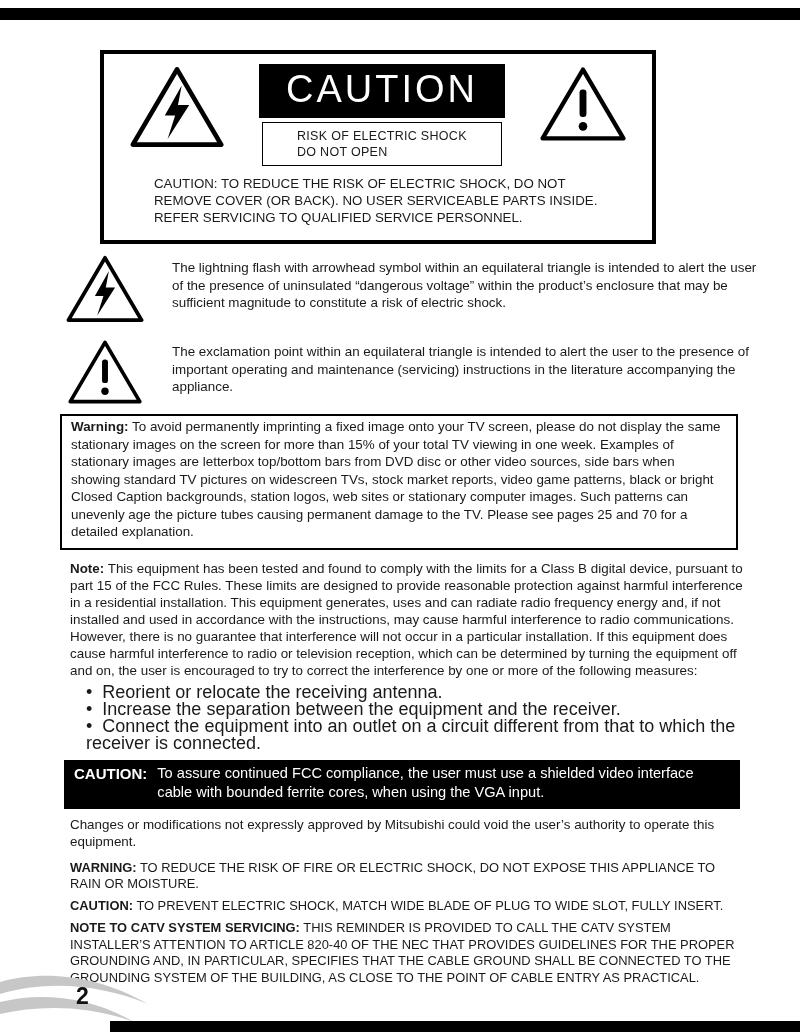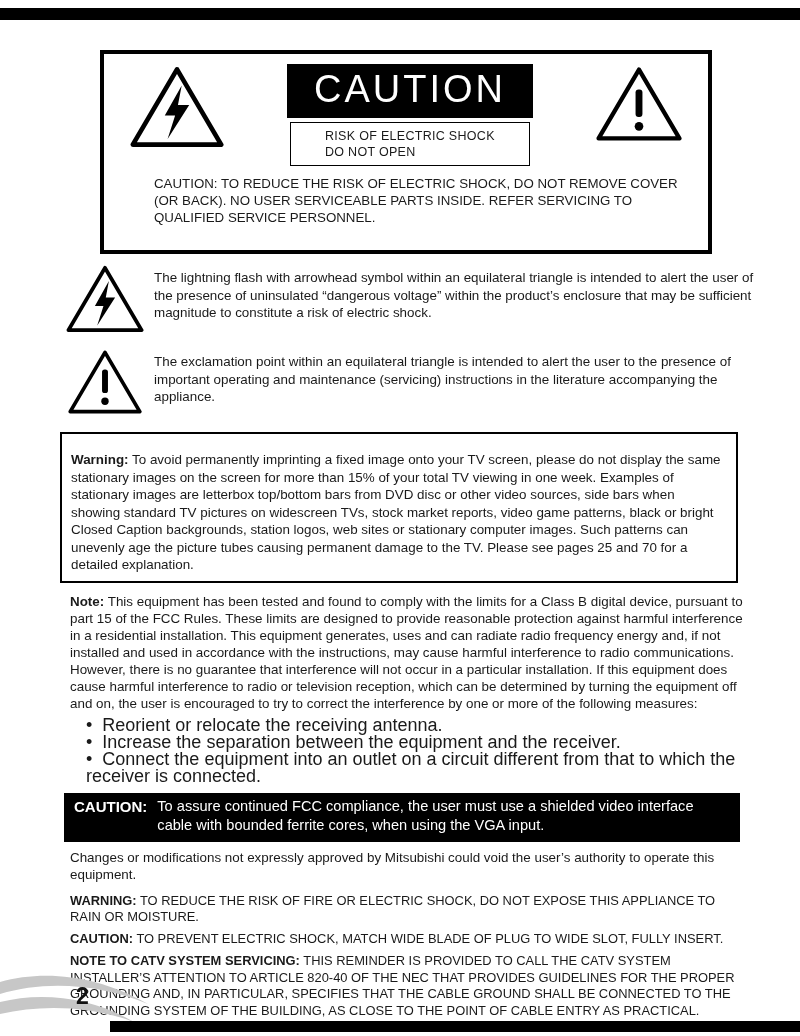--- a/index.html
+++ b/index.html
@@ -6,36 +6,36 @@
   body{
     width:800px;height:1036px;background:#ffffff;
     font-family:"Liberation Sans","DejaVu Sans",sans-serif;
     color:#1a1a1a;position:relative;overflow:hidden;
   }
   .page{position:relative;width:800px;height:1036px;}
   .top-bar{position:absolute;top:8px;left:0;width:800px;height:12px;background:#000;}
   .content{position:absolute;top:50px;left:0;width:800px;}
 
   
-  .caution-box{margin-left:100px;width:612px;border:4px solid #000;padding:4px 0 24px;box-sizing:border-box;background:#fff;}
+  .caution-box{margin-left:100px;width:556px;border:4px solid #000;padding:4px 0 14px;box-sizing:border-box;background:#fff;}
   .cb-row{display:flex;justify-content:space-between;align-items:flex-start;padding:6px 26px 0 26px;}
   .tri{flex:none;}
   .cb-center{display:flex;flex-direction:column;align-items:center;}
   .cb-title{background:#000;color:#fff;font-size:38px;line-height:46px;letter-spacing:3px;padding:2px 16px 6px;min-width:214px;text-align:center;}
   .cb-risk{border:1px solid #000;width:240px;margin-top:4px;padding:5px 0 5px 34px;font-size:12.5px;line-height:16px;box-sizing:border-box;letter-spacing:.3px;}
   .cb-body{margin:9px 26px 0 50px;font-size:13.3px;line-height:17px;}
 
   
-  .symbol-row{display:flex;margin:10px 0 0 64px;width:700px;}
+  .symbol-row{display:flex;margin:10px 0 0 64px;width:700px;gap:18px;}
   .symbol-row + .symbol-row{}
   .symbol-row .icon-cell{flex:none;width:82px;margin-right:8px;text-align:center;}
   .symbol-row p{margin:5px 0 0 0;font-size:13.4px;line-height:17.5px;width:600px;}
 
   
-  .warning-box{border:2px solid #000;margin:12px 0 0 60px;width:678px;box-sizing:border-box;padding:17px 9px 7px;}
+  .warning-box{border:2px solid #000;margin:4px 0 0 60px;width:678px;box-sizing:border-box;padding:2px 9px 7px;}
   .warning-box p{margin:0;font-size:13.4px;line-height:17.5px;}
 
   
   .note-block{margin:10px 0 0 70px;width:678px;}
   .note-block p{margin:0;font-size:13.4px;line-height:17px;}
   .bullet-list{list-style:none;margin:5px 0 0 16px;padding:0;}
   .bullet-list li{font-size:18px;line-height:17px;}
   .bullet-list li::before{content:"\2022\00a0\00a0";}
 
   

